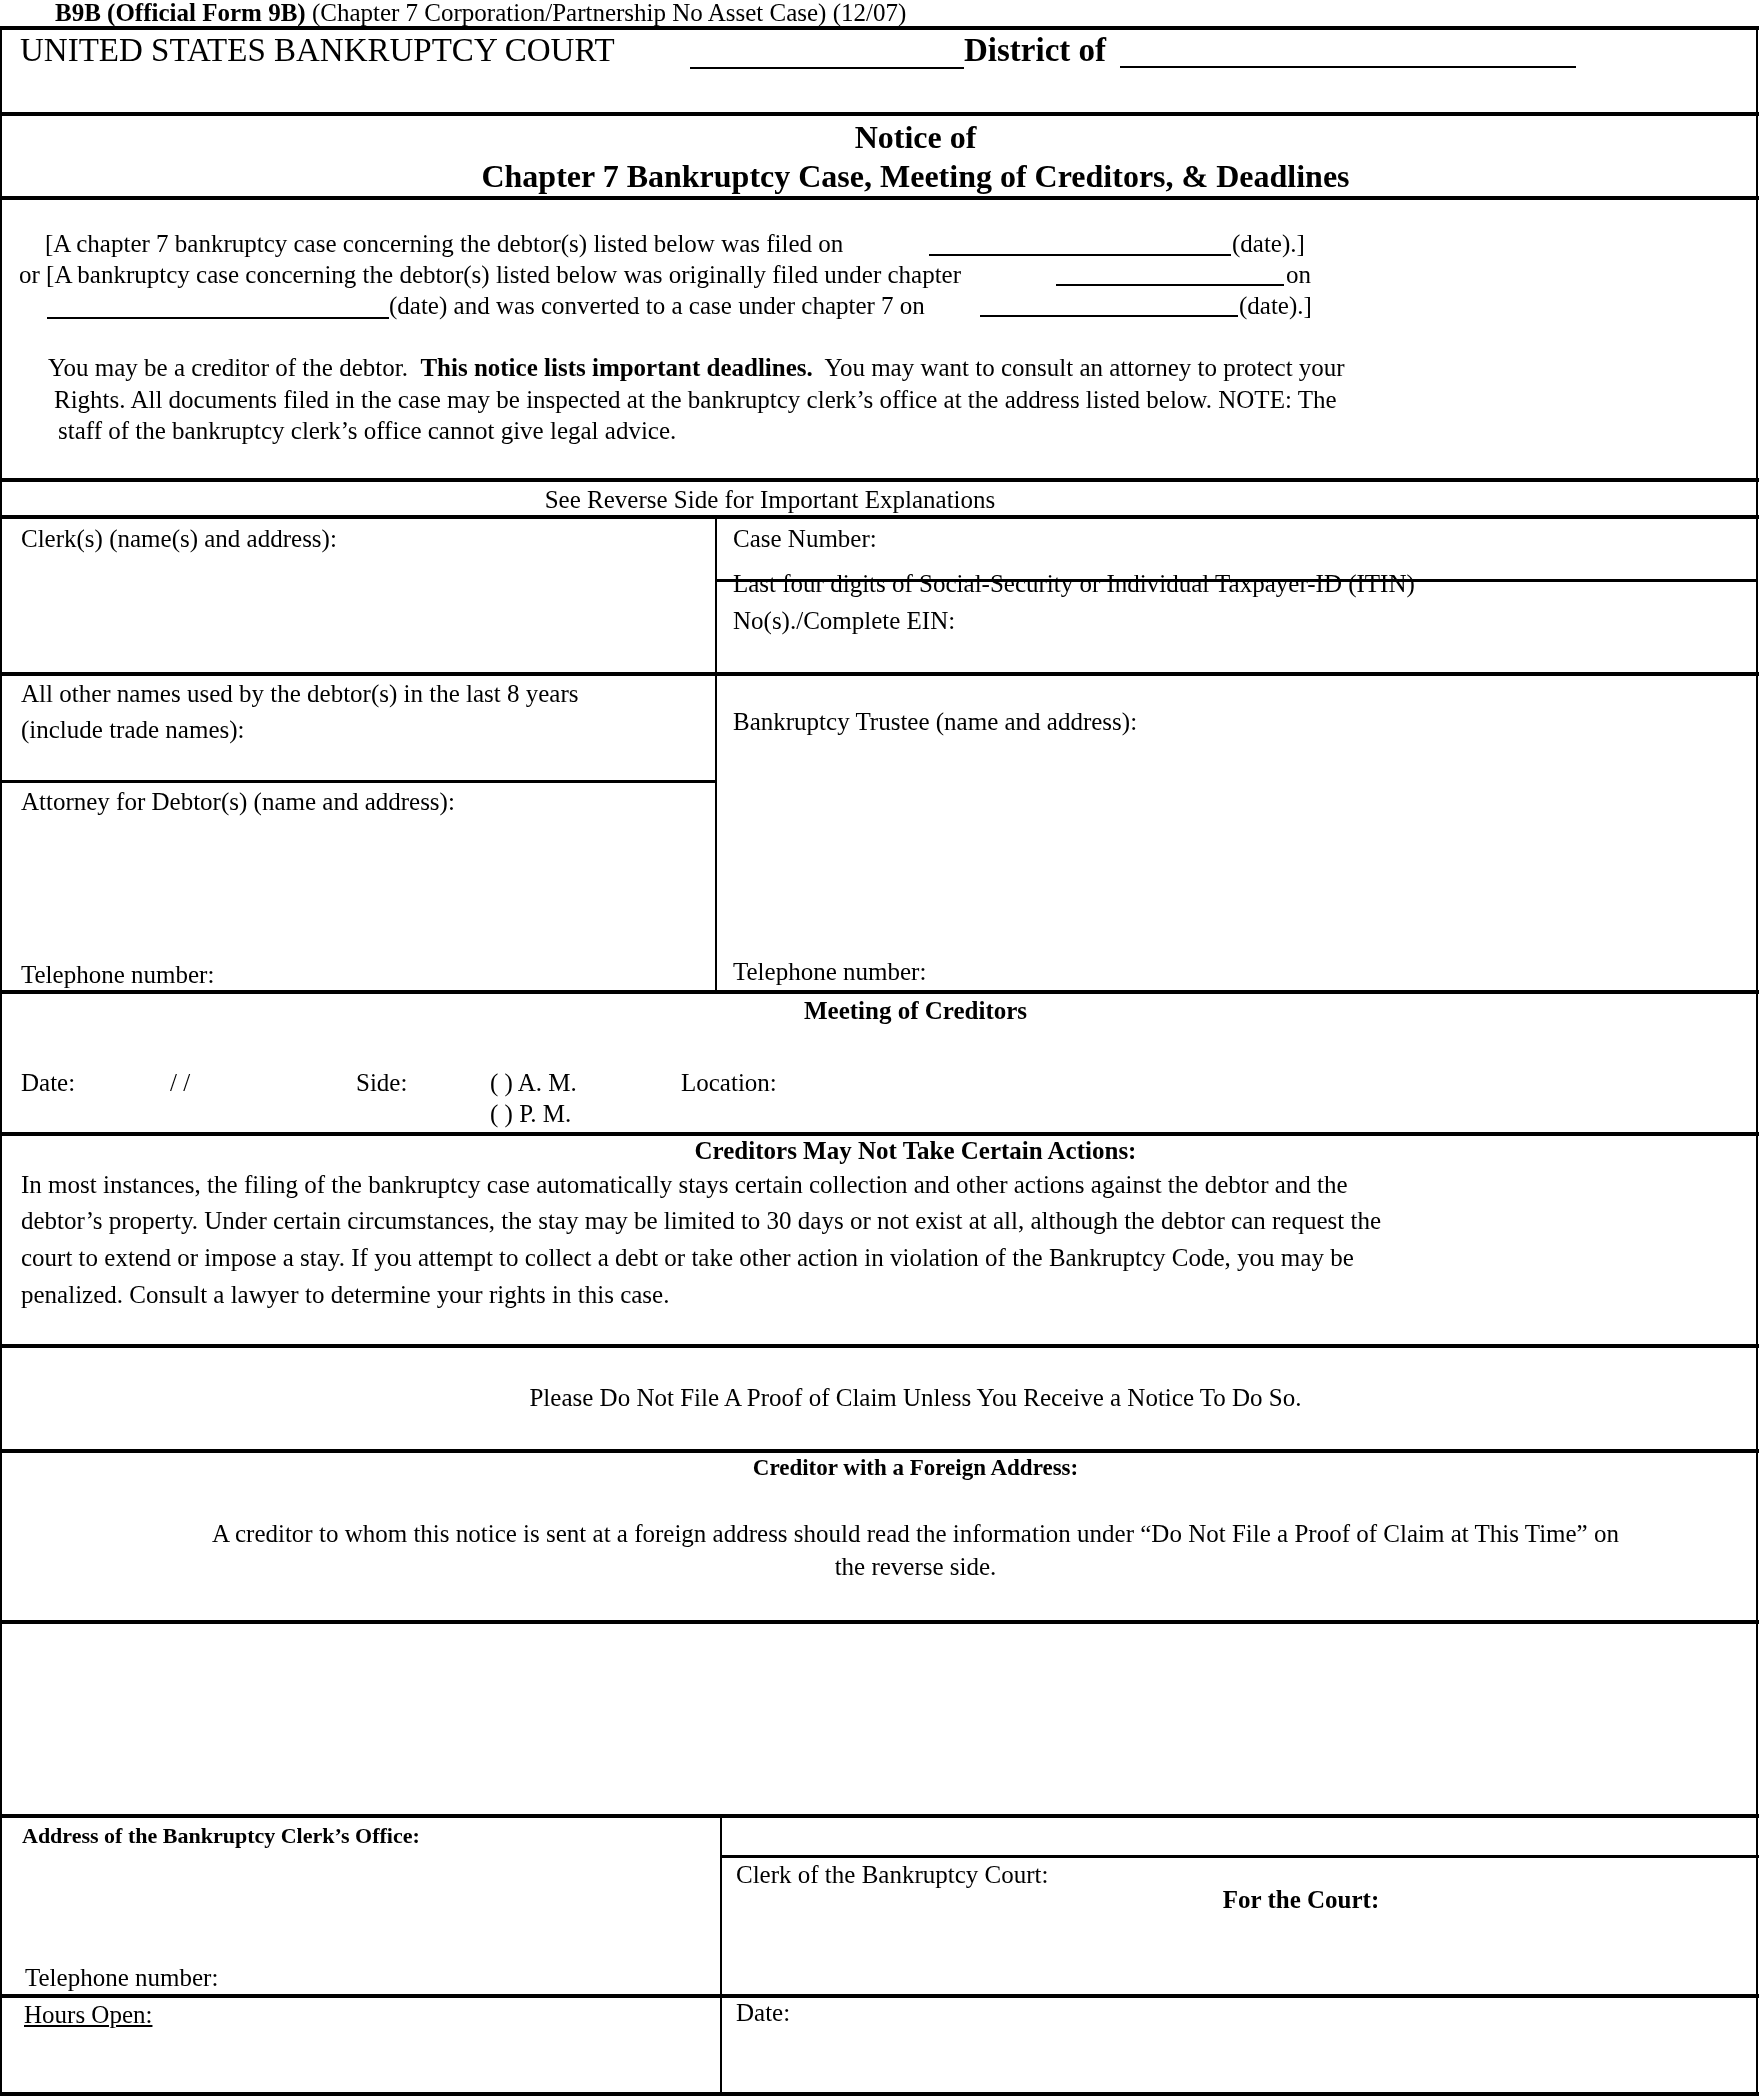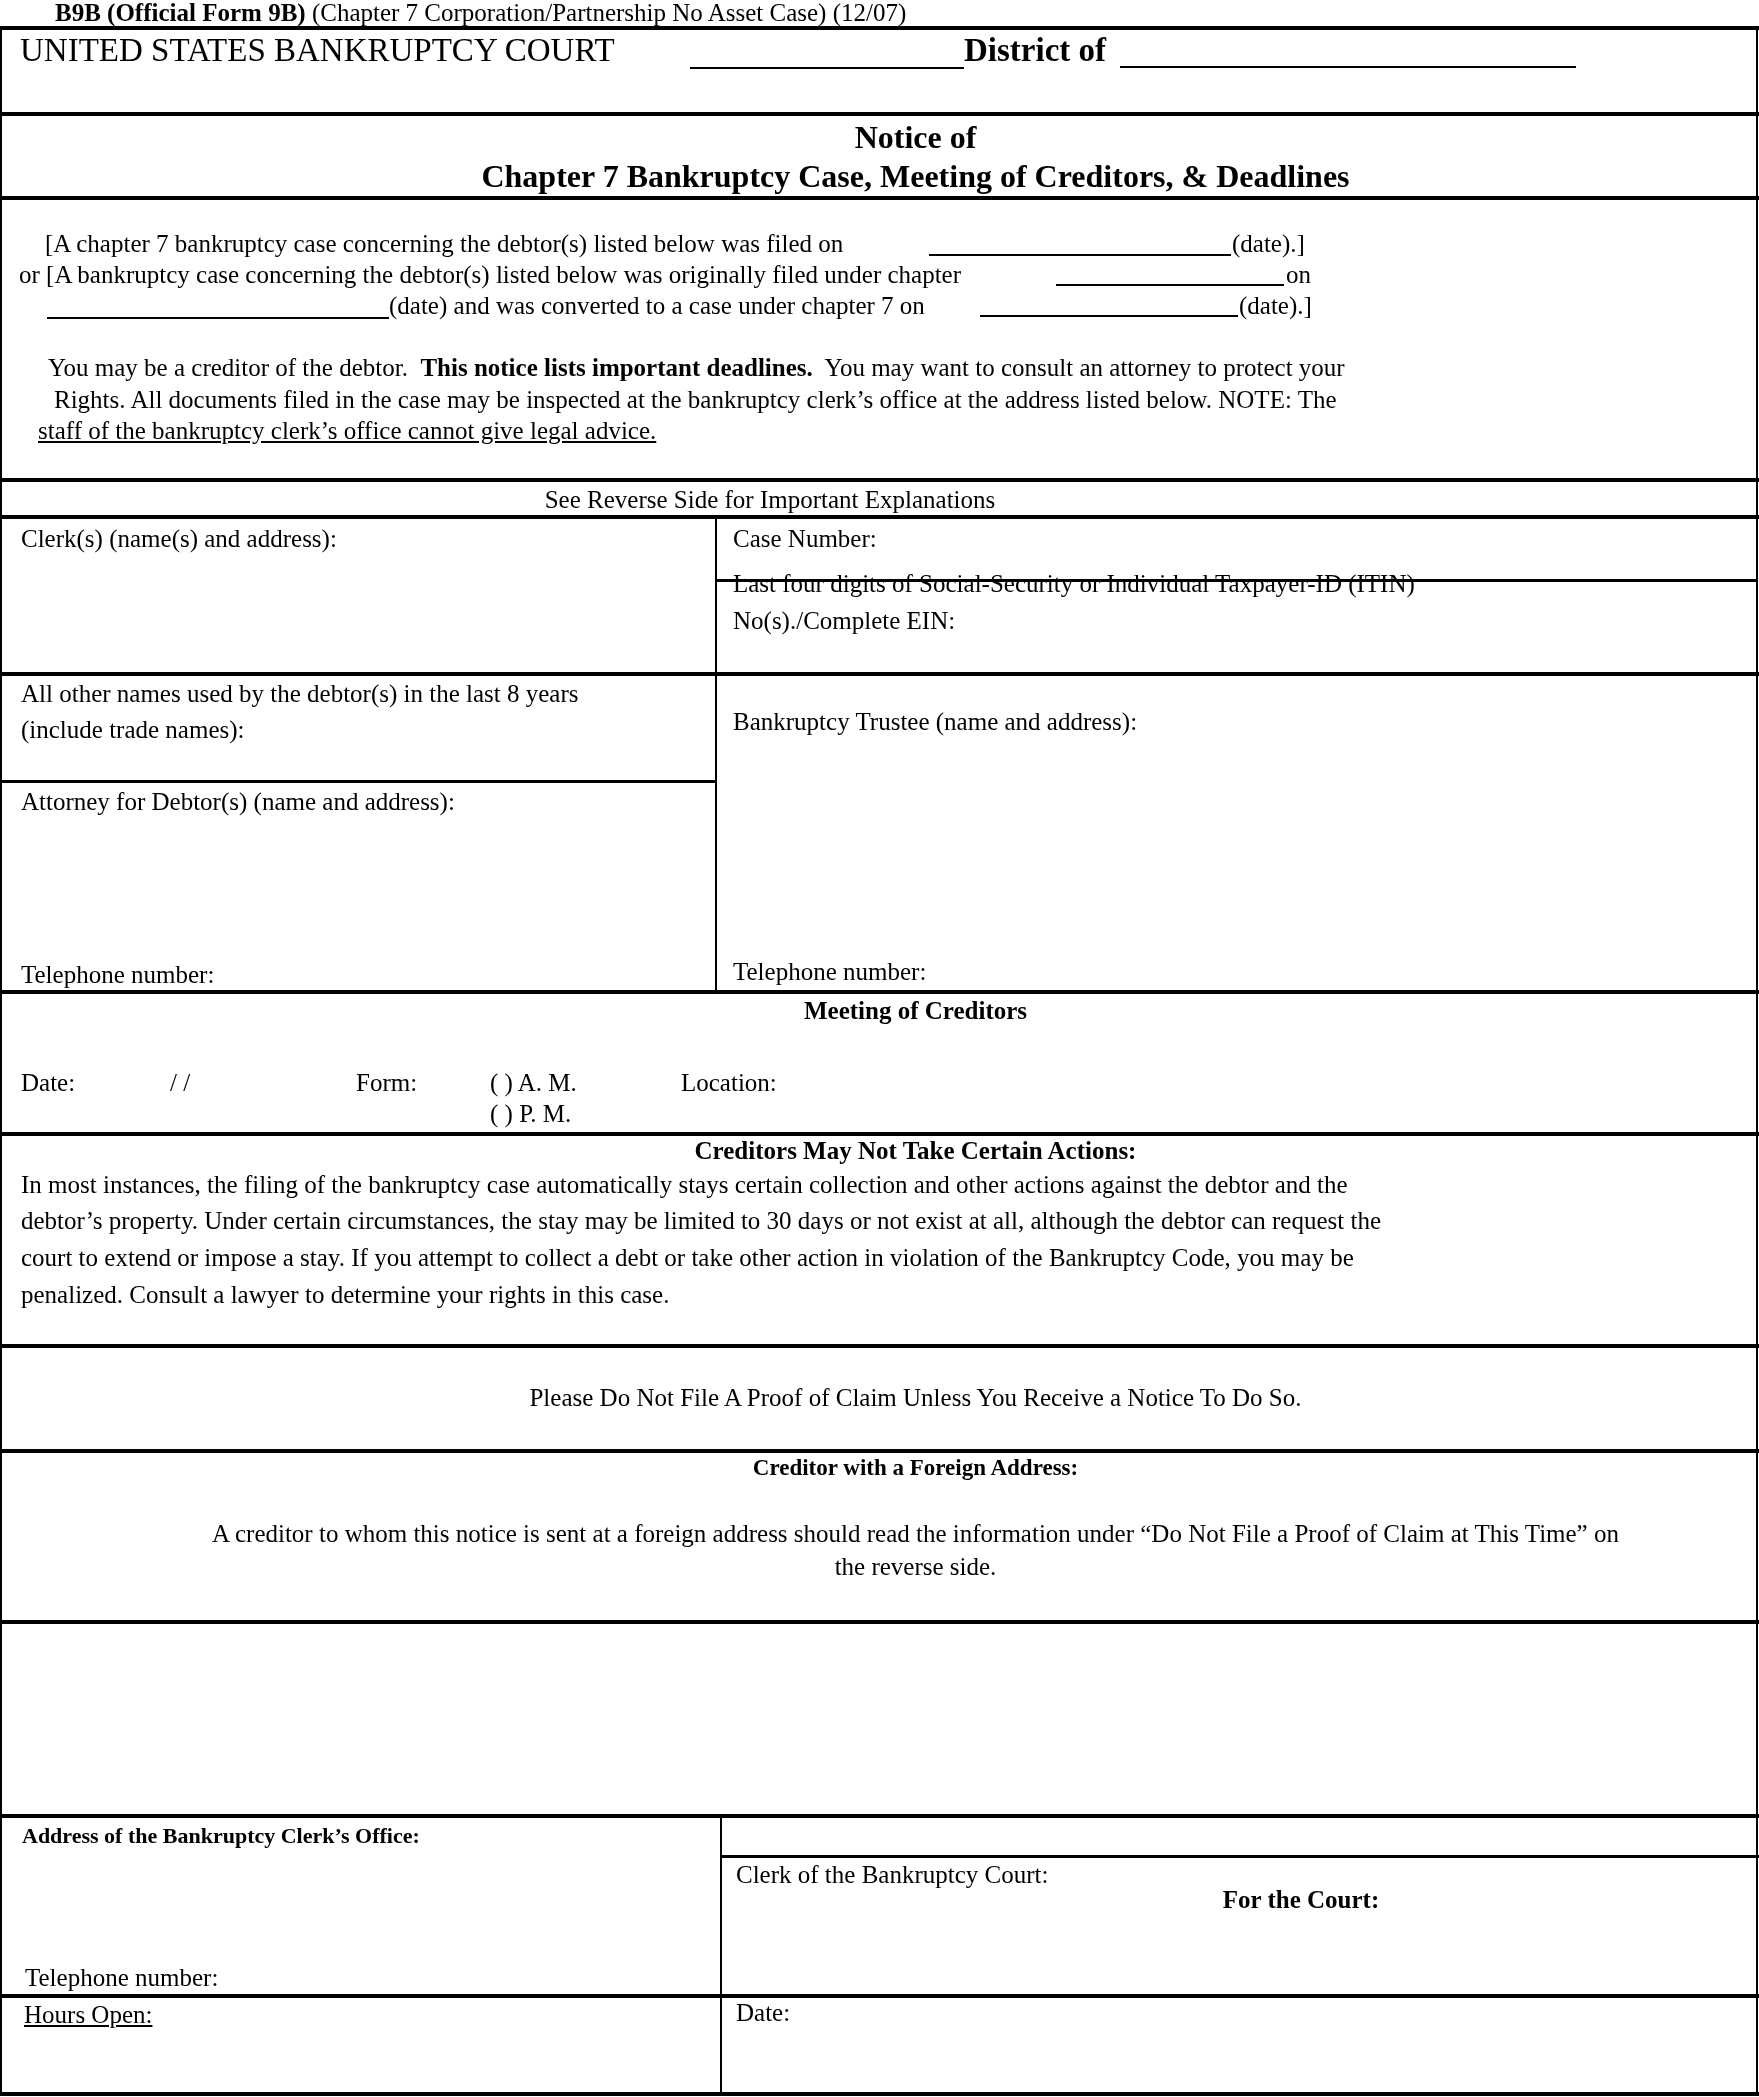--- a/index.html
+++ b/index.html
@@ -55,21 +55,21 @@
 <div class="t" style="left:389px; top:293px;">(date) and was converted to a case under chapter 7 on</div>
 <div class="blank" style="left:980px; top:315px; width:258px;"><span></span></div>
 <div class="t" style="left:1239px; top:293px;">(date).]</div>
 
 <div class="t" style="left:48px; top:355px;">
   <span>You may be a creditor of the debtor.</span>&nbsp;
   <span class="b">This notice lists important deadlines.</span>&nbsp;
   <span>You may want to consult an attorney to protect your</span>
 </div>
 <div class="t" style="left:54px; top:387px;">Rights.  All documents filed in the case may be inspected at the bankruptcy clerk’s office at the address listed below.  NOTE:  The</div>
-<div class="t" style="left:38px; top:418px;text-decoration:underline;">staff of the bankruptcy clerk’s office cannot give legal advice.</div>
+<div class="t" style="left:58px; top:418px;">staff of the bankruptcy clerk’s office cannot give legal advice.</div>
 
 <div class="hl" style="left:0; top:478px; width:1759px;"></div>
 
 <div class="t center" style="left:0; width:1468px; top:487px;">See Reverse Side for Important Explanations</div>
 <div class="hl" style="left:0; top:515px; width:1759px;"></div>
 
 <div class="vl" style="left:715px; top:515px; height:477px;"></div>
 
 <div class="t" style="left:21px; top:526px;">Clerk(s) (name(s) and address):</div>
 <div class="abs" style="left:4px; top:560px; width:709px; height:109px;"></div>
@@ -96,21 +96,21 @@
 <div class="t" style="left:21px; top:789px;">Attorney for Debtor(s) (name and address):</div>
 <div class="abs" style="left:4px; top:823px; width:709px; height:129px;"></div>
 <div class="t" style="left:21px; top:962px;">Telephone number:</div>
 <div class="t" style="left:733px; top:959px;">Telephone number:</div>
 
 <div class="hl" style="left:0; top:990px; width:1759px;"></div>
 
 <div class="t b center" style="left:0; width:1759px; top:998px;">Meeting of Creditors</div>
 <div class="t" style="left:21px; top:1070px;">Date:</div>
 <div class="t" style="left:170px; top:1070px;">/   /</div>
-<div class="t" style="left:356px; top:1070px;">Form:</div>
+<div class="t" style="left:356px; top:1070px;">Side:</div>
 <div class="t" style="left:490px; top:1070px;">(     ) A. M.</div>
 <div class="t" style="left:490px; top:1101px;">(     ) P. M.</div>
 <div class="t" style="left:681px; top:1070px;">Location:</div>
 <div class="abs" style="left:803px; top:1066px; width:942px; height:30px;"></div>
 
 <div class="hl" style="left:0; top:1132px; width:1759px;"></div>
 
 <div class="t b center" style="left:0; width:1759px; top:1138px;">Creditors May Not Take Certain Actions:</div>
 <div class="t" style="left:21px; top:1172px;">In most instances, the filing of the bankruptcy case automatically stays certain collection and other actions against the debtor and the</div>
 <div class="t" style="left:21px; top:1208px;">debtor’s property.  Under certain circumstances, the stay may be limited to 30 days or not exist at all, although the debtor can request the</div>

